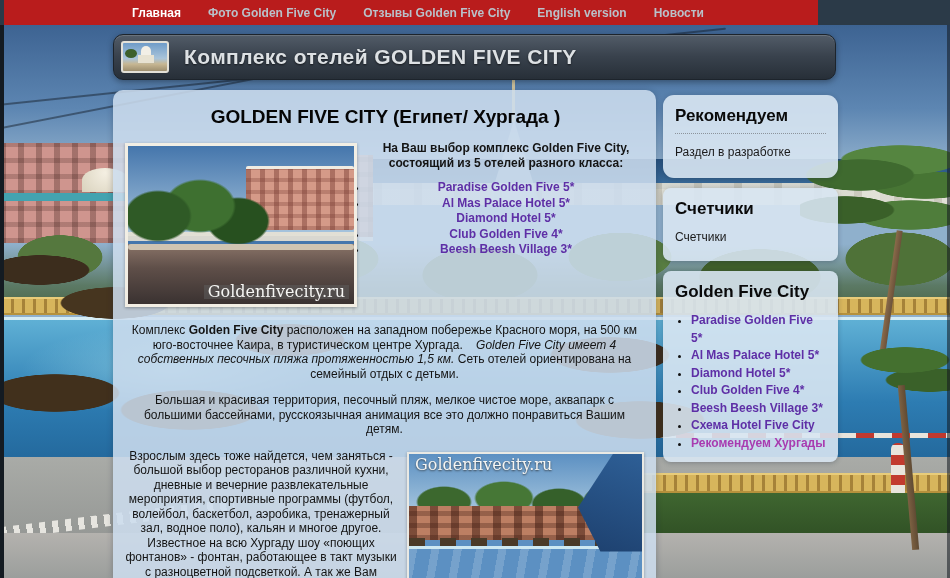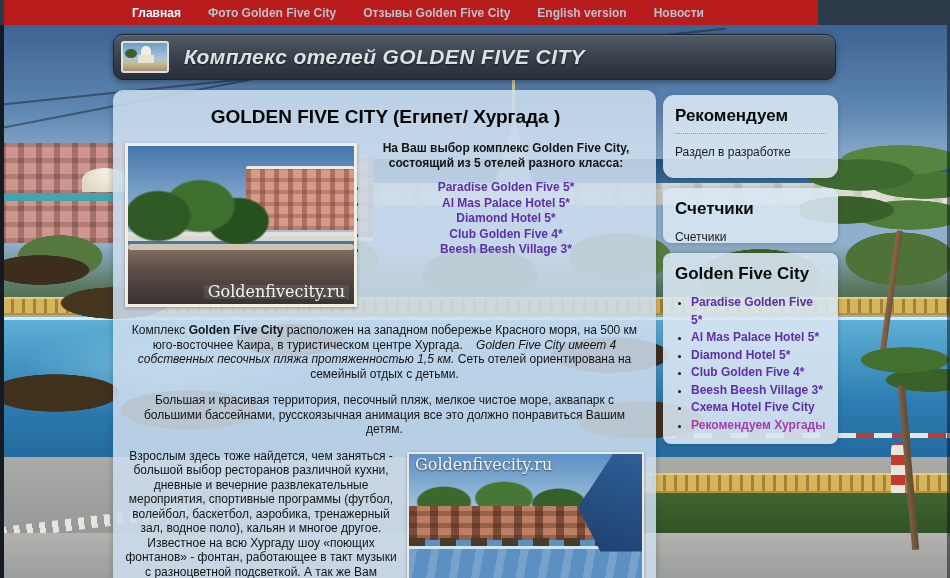--- a/index.html
+++ b/index.html
@@ -98,21 +98,21 @@
     background:linear-gradient(180deg,#525c68 0%,#39424d 48%,#272f38 100%);
     box-shadow:0 2px 6px rgba(0,0,0,.35), inset 0 1px 0 rgba(255,255,255,.14);
     display:flex; align-items:center; gap:15px; padding-left:7px; }
   .logo { width:48px; height:32px; border:2px solid #e3e1d8; border-radius:3px; position:relative; overflow:hidden;
     background:linear-gradient(180deg,#6f9cc8 0%,#a9c4da 55%,#c7b793 75%,#9e8f6f 100%); flex:0 0 auto; cursor:pointer; }
   .logo i { position:absolute; display:block; }
   .logo .gz { left:18px; top:3px; width:10px; height:10px; border-radius:50% 50% 0 0; background:#f2efe6; }
   .logo .gzb { left:15px; top:12px; width:16px; height:8px; background:#e7e2d2; }
   .logo .plm { left:2px; top:6px; width:12px; height:9px; border-radius:50%; background:#3c602c; }
   .site-title { font-size:21px; font-weight:700; color:#dde1e4; letter-spacing:.4px;
-    text-shadow:0 1px 2px rgba(0,0,0,.6); white-space:nowrap;font-style:italic; }
+    text-shadow:0 1px 2px rgba(0,0,0,.6); white-space:nowrap; }
 
   
   .main-panel { position:absolute; left:113px; top:90px; width:543px; height:488px; z-index:10;
     background:rgba(205,221,238,.87); border-radius:10px 10px 0 0; box-shadow:0 1px 6px rgba(25,40,60,.3);
     padding:8px 12px; overflow:hidden;text-align:center; }
   h1.page-h1 { font-size:19px; font-weight:700; color:#050505; margin:8px 0 13px 2px; }
   .content { font-size:12px; line-height:14.5px; color:#141414; }
   .content p { margin:0 0 12px 0; }
   .photo1 { float:left; width:232px; height:164px; margin:2px 11px 6px 0; border:3px solid #f2eee4;
     box-shadow:0 1px 3px rgba(0,0,0,.3); position:relative; overflow:hidden; background:#4576ac; }
@@ -163,21 +163,21 @@
   .content i.flavor { font-style:italic;margin-left:10px; }
 
   
   .sidebar { position:absolute; left:663px; top:95px; width:175px; z-index:10; }
   .sbox { background:rgba(216,229,242,.9); border-radius:8px; box-shadow:0 1px 5px rgba(25,40,60,.3);
     padding:11px 12px; margin-bottom:10px; }
   .sbox h2 { font-size:17px; font-weight:700; color:#0a0a0a; }
   .sbox .dotsep { border-bottom:1px dotted #8d939b; margin:7px 0 0 0; height:1px; }
   .sbox .note { font-size:12px; color:#1a1a1a; margin-top:11px; }
   .sbox1 { height:83px;border-radius:11px; }
-  .sbox2 { height:55px; }
+  .sbox2 { height:73px; }
   .sbox3 ul { list-style:disc; padding-left:16px; margin-top:9px; }
   .sbox3 li { line-height:15.5px; }
   .sbox3 li::marker { color:#111; font-size:11px; }
   .sbox3 a { color:#5e2fa6; font-weight:700; font-size:12px; text-decoration:none; cursor:pointer; }
 </style>
 </head>
 <body>
 
 <div class="screen">
 

